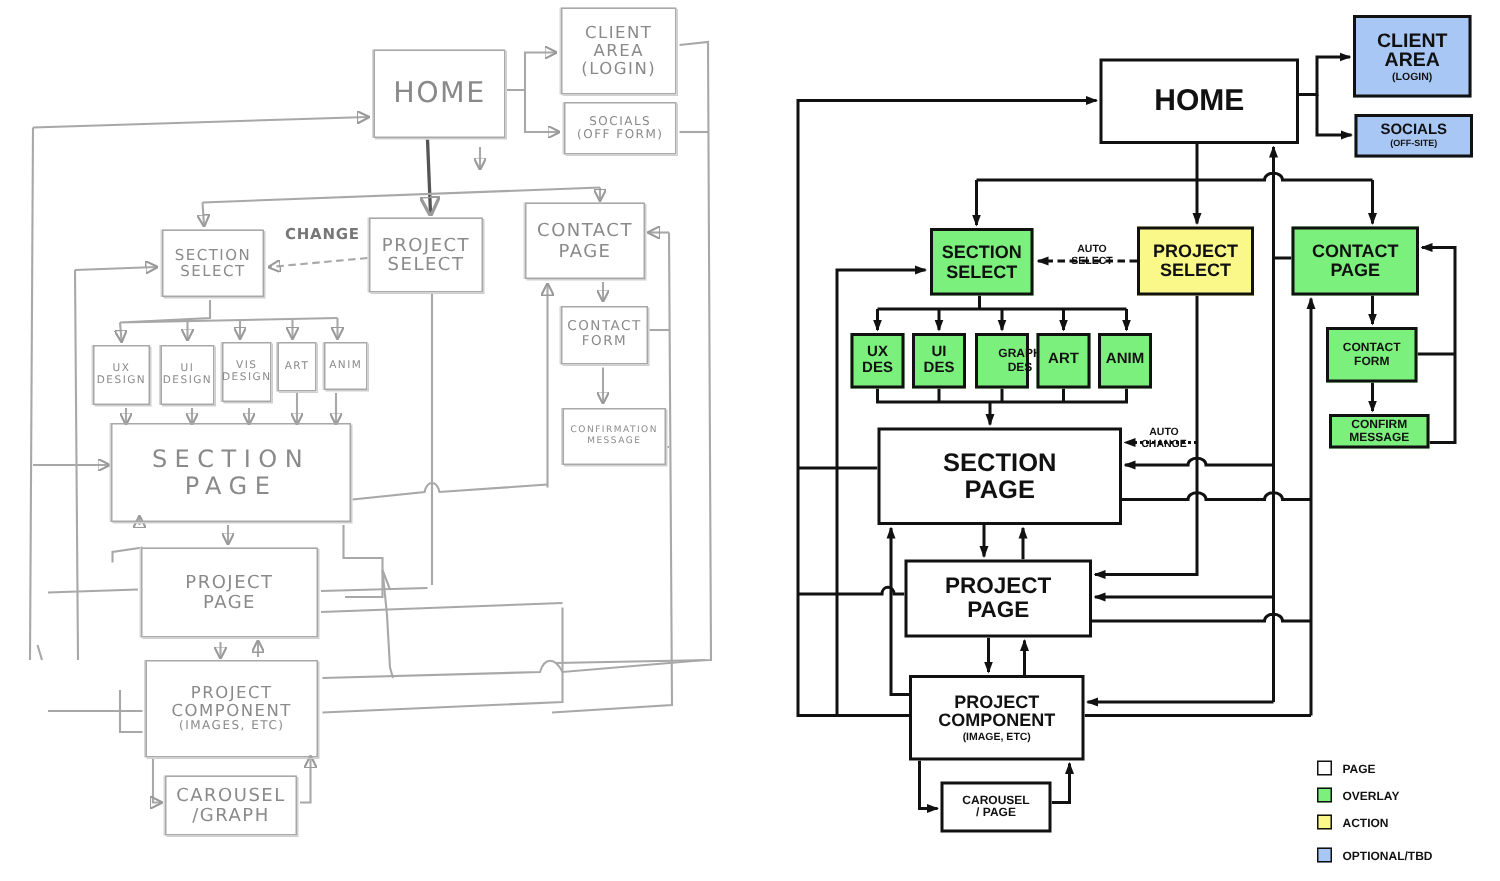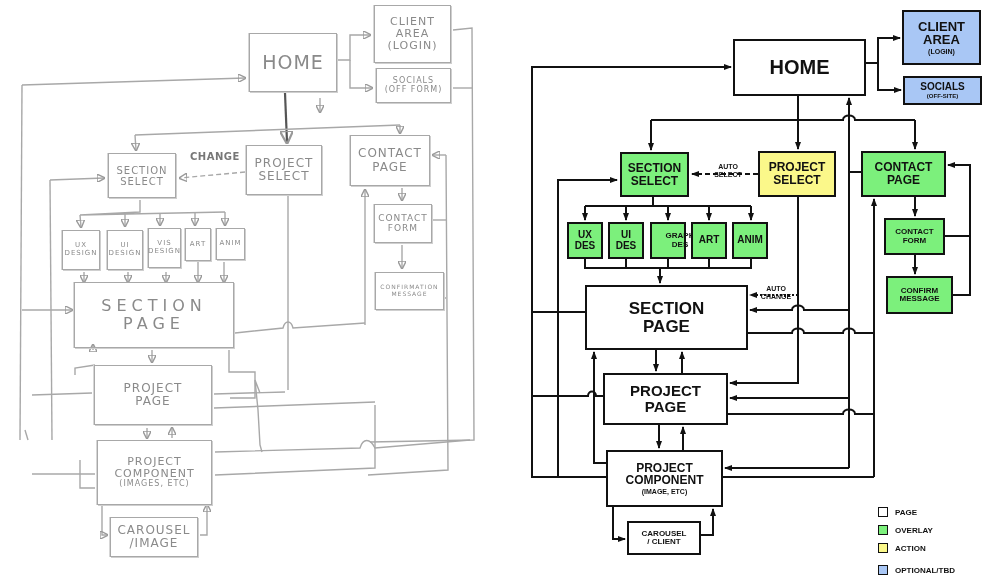--- a/index.html
+++ b/index.html
@@ -159,21 +159,21 @@
   <span>PROJECT</span>
   <span>PAGE</span>
 </div>
 <div class="sk" style="left:97px;top:440px;width:115px;height:65px;font-size:11px;">
   <span>PROJECT</span>
   <span>COMPONENT</span>
   <span style="font-size:8px;">(IMAGES, ETC)</span>
 </div>
 <div class="sk" style="left:110px;top:517px;width:88px;height:40px;font-size:12px;">
   <span>CAROUSEL</span>
-  <span>/IMAGE</span>
+  <span>/GRAPH</span>
 </div>
 
 <svg width="1000" height="587">
   <defs>
     <marker id="ar" markerWidth="8" markerHeight="8" refX="7" refY="4" orient="auto" markerUnits="userSpaceOnUse">
       <path d="M0,1 L8,4 L0,7 z" fill="#111"></path>
     </marker>
   </defs>
   <g stroke="#111" stroke-width="2" fill="none">
 
@@ -294,21 +294,21 @@
   <span>ART</span>
 </div>
 <div class="box overlay" style="left:732px;top:222px;width:36px;height:37px;font-size:10px;">
   <span>ANIM</span>
 </div>
 
 <div class="box overlay" style="left:884px;top:218px;width:61px;height:37px;font-size:8px;">
   <span>CONTACT</span>
   <span>FORM</span>
 </div>
-<div class="box overlay" style="left:886px;top:276px;width:67px;height:38px;font-size:8px;">
+<div class="box overlay" style="left:886px;top:276px;width:67px;height:23px;font-size:8px;">
   <span>CONFIRM</span>
   <span>MESSAGE</span>
 </div>
 
 <div class="box page" style="left:585px;top:285px;width:163px;height:65px;font-size:17px;">
   <span>SECTION</span>
   <span>PAGE</span>
 </div>
 <div class="lbl" style="left:756px;top:285px;width:40px;">
   <div>AUTO</div>
@@ -319,21 +319,21 @@
   <span>PROJECT</span>
   <span>PAGE</span>
 </div>
 <div class="box page" style="left:606px;top:450px;width:117px;height:57px;font-size:12px;">
   <span>PROJECT</span>
   <span>COMPONENT</span>
   <span class="sub">(IMAGE, ETC)</span>
 </div>
 <div class="box page" style="left:627px;top:521px;width:74px;height:34px;font-size:8px;">
   <span>CAROUSEL</span>
-  <span>/ CLIENT</span>
+  <span>/ PAGE</span>
 </div>
 
 <div>
   <div class="legend-item" style="left:878px;top:507px;">
     <span class="swatch" style="background:#ffffff;"></span>
     <span>PAGE</span>
   </div>
   <div class="legend-item" style="left:878px;top:525px;text-align:right;">
     <span class="swatch" style="background:#7cf07c;"></span>
     <span>OVERLAY</span>

